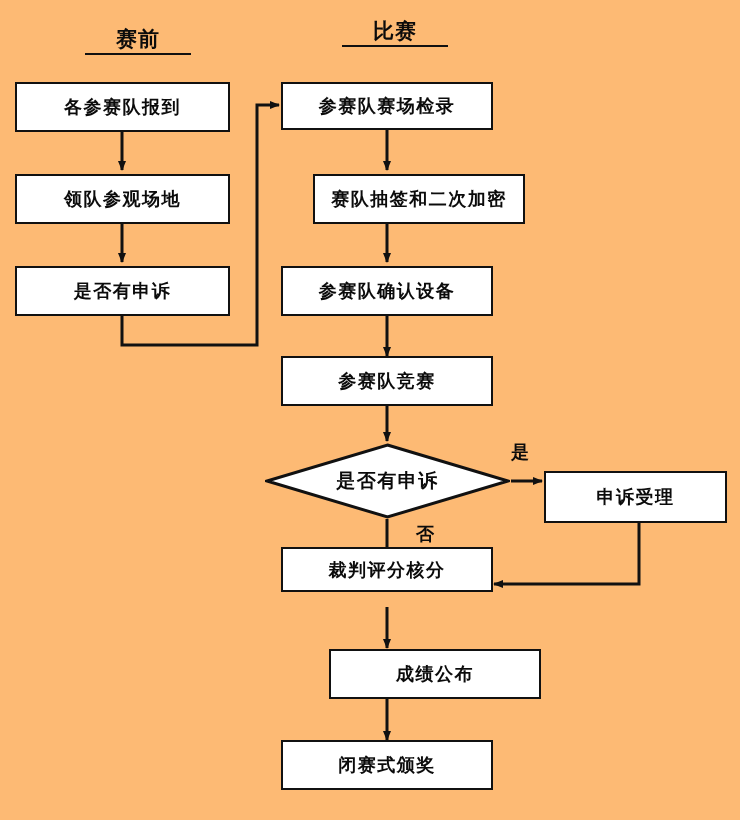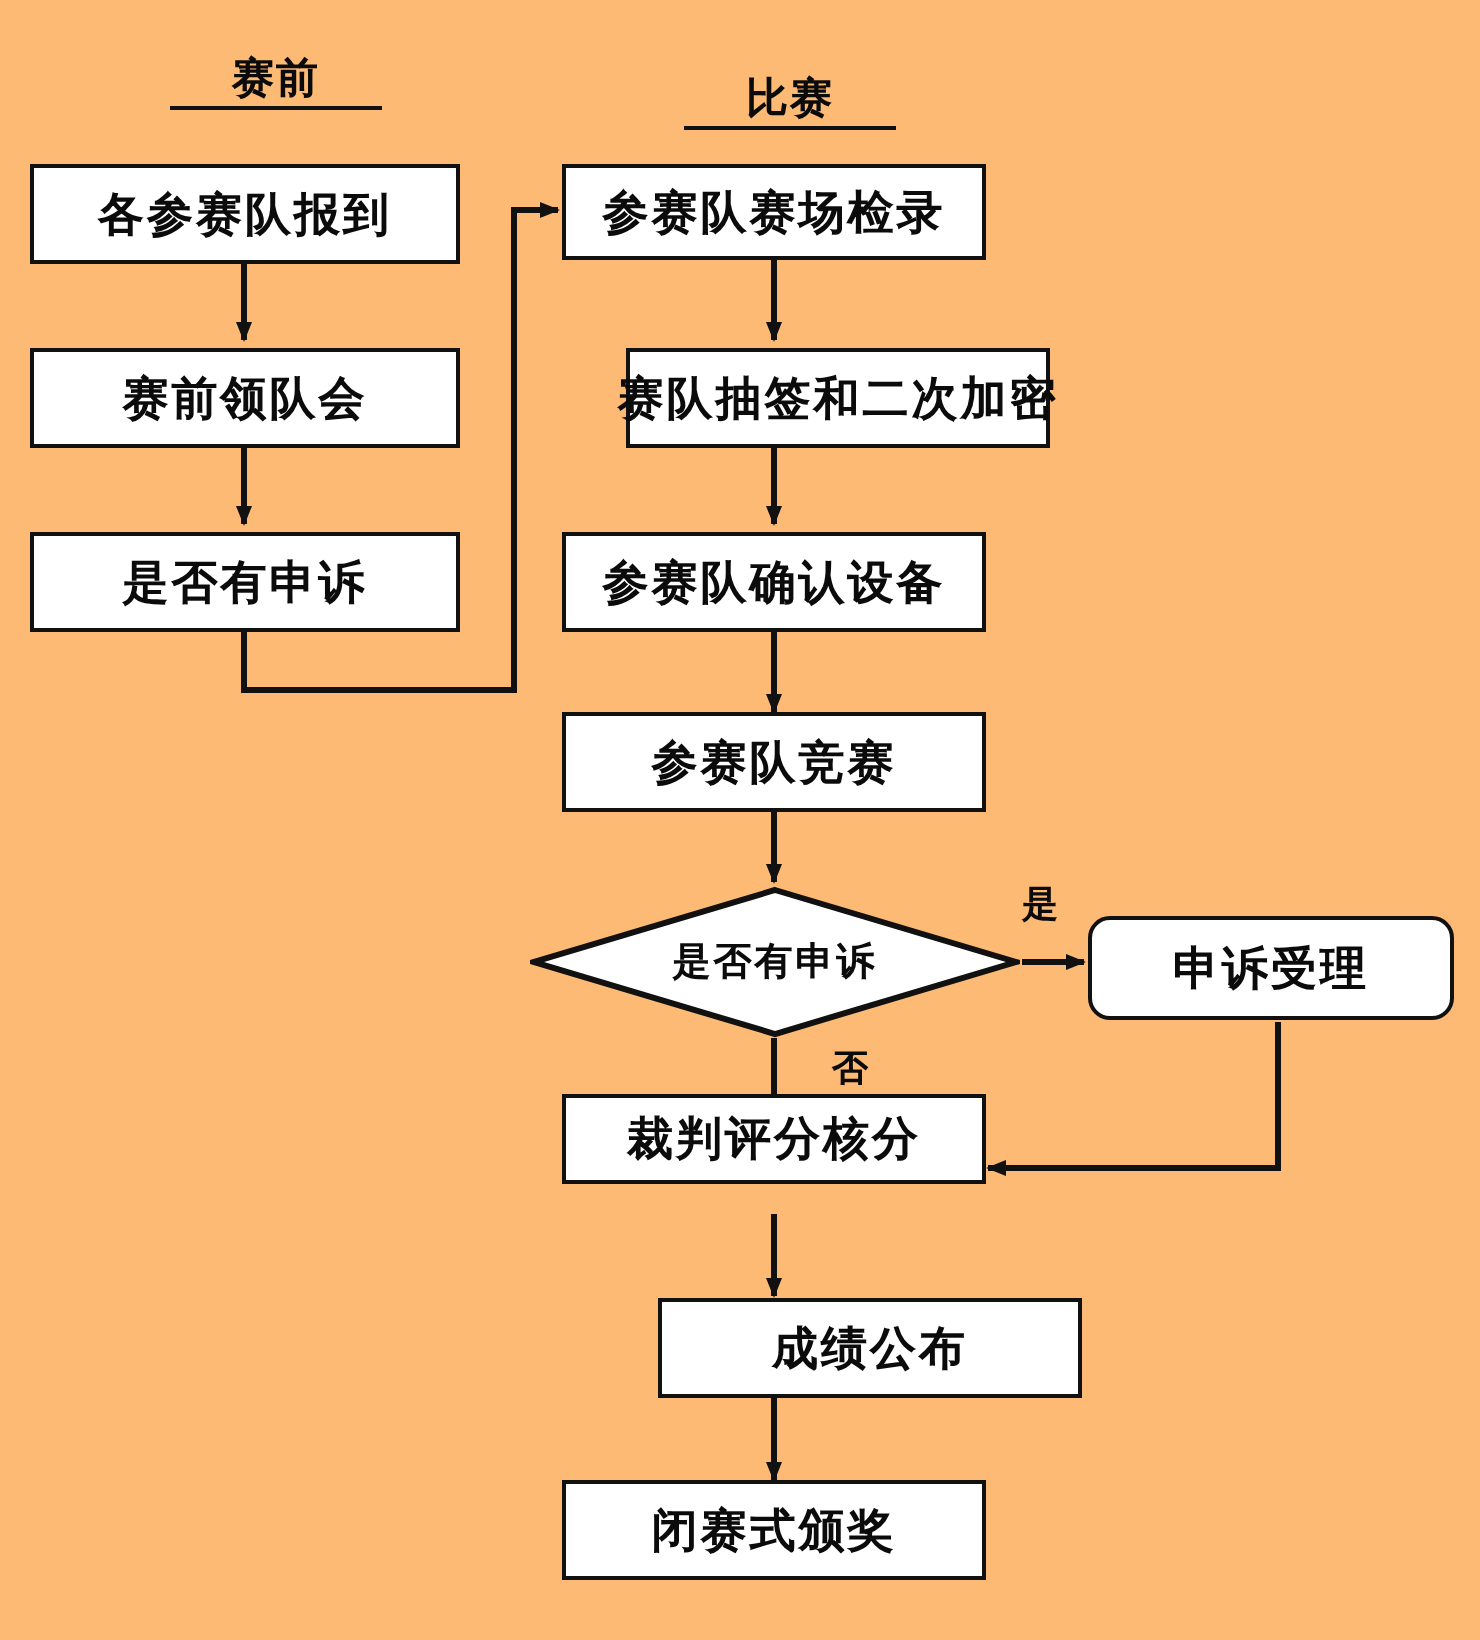--- a/index.html
+++ b/index.html
@@ -39,21 +39,21 @@
     line-height: 1.1;
   }
   .node {
     position: absolute;
     box-sizing: border-box;
     border: 2px solid #111111;
     background: #ffffff;
     display: flex;
     align-items: center;
     justify-content: center;
-    font-size: 23px;
+    font-size: 18px;
     font-weight: bold;
     color: #0b0b0b;
     letter-spacing: 1.5px;
     white-space: nowrap;
     z-index: 2;
   }
   .diamond-wrap {
     position: absolute;
     z-index: 2;
   }
@@ -86,21 +86,21 @@
     z-index: 3;
   }
 </style>
 </head>
 <body>
 
 <div id="canvas">
 
   <div class="col-title" style="left:85px; top:28px; width:90px;">赛前</div>
 
-  <div class="col-title" style="left:342px; top:38px; width:90px;">比赛</div>
+  <div class="col-title" style="left:342px; top:20px; width:90px;">比赛</div>
 
   <svg id="edges" viewBox="0 0 740 820" xmlns="http://www.w3.org/2000/svg">
     <defs>
       <marker id="arrowhead" markerWidth="10" markerHeight="8" refX="9" refY="4" orient="auto" markerUnits="userSpaceOnUse">
         <path d="M0,0 L10,4 L0,8 Z" fill="#111111"></path>
       </marker>
     </defs>
     <g stroke="#111111" stroke-width="3" fill="none" marker-end="url(#arrowhead)">
 
       <path d="M122,132 L122,170"></path>
@@ -124,40 +124,40 @@
       <path d="M639,511 L639,584 L494,584"></path>
 
       <path d="M387,607 L387,648"></path>
 
       <path d="M387,699 L387,740"></path>
     </g>
   </svg>
 
   <div class="node" style="left:15px; top:82px; width:215px; height:50px;">各参赛队报到</div>
 
-  <div class="node" style="left:15px; top:174px; width:215px; height:50px;">赛前领队会</div>
+  <div class="node" style="left:15px; top:174px; width:215px; height:50px;">领队参观场地</div>
 
   <div class="node" style="left:15px; top:266px; width:215px; height:50px;">是否有申诉</div>
 
   <div class="node" style="left:281px; top:82px; width:212px; height:48px;">参赛队赛场检录</div>
 
   <div class="node" style="left:281px; top:174px; width:212px; height:50px;margin-left:32px;">赛队抽签和二次加密</div>
 
   <div class="node" style="left:281px; top:266px; width:212px; height:50px;">参赛队确认设备</div>
 
   <div class="node" style="left:281px; top:356px; width:212px; height:50px;">参赛队竞赛</div>
 
   <div class="diamond-wrap" style="left:265px; top:443px; width:245px; height:76px;">
     <svg width="245" height="76" viewBox="0 0 245 76" xmlns="http://www.w3.org/2000/svg">
       <polygon points="122.5,2 243,38 122.5,74 2,38" fill="#ffffff" stroke="#111111" stroke-width="3"></polygon>
     </svg>
     <div class="diamond-label">是否有申诉</div>
   </div>
 
-  <div class="node" style="left:544px; top:458px; width:183px; height:52px;border-radius:11px;">申诉受理</div>
+  <div class="node" style="left:544px; top:471px; width:183px; height:52px;">申诉受理</div>
 
   <div class="node" style="left:281px; top:535px; width:212px; height:45px;margin-top:12px;">裁判评分核分</div>
 
   <div class="node" style="left:281px; top:649px; width:212px; height:50px;margin-left:48px;">成绩公布</div>
 
   <div class="node" style="left:281px; top:740px; width:212px; height:50px;">闭赛式颁奖</div>
 
   <div class="edge-label" style="left:511px; top:440px;">是</div>
 
   <div class="edge-label" style="left:416px; top:522px;">否</div>

